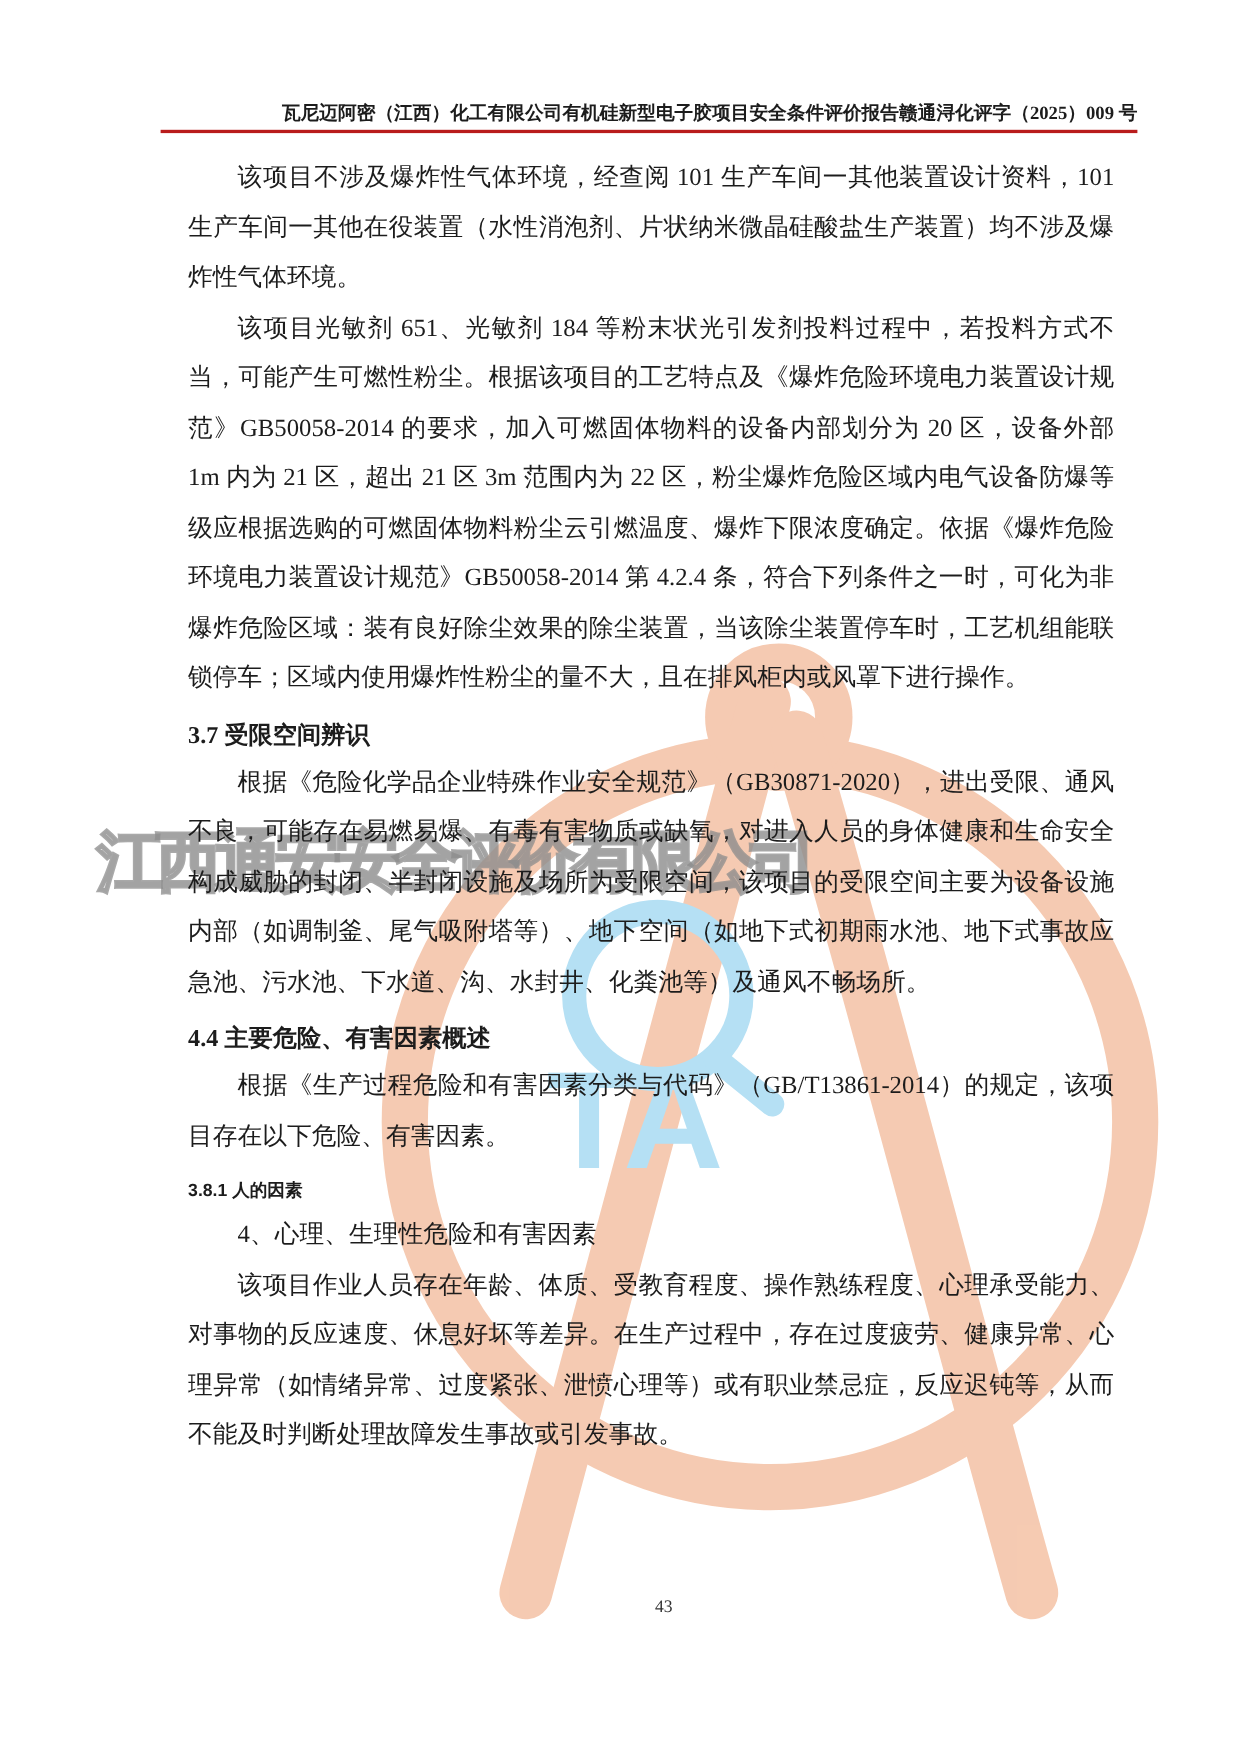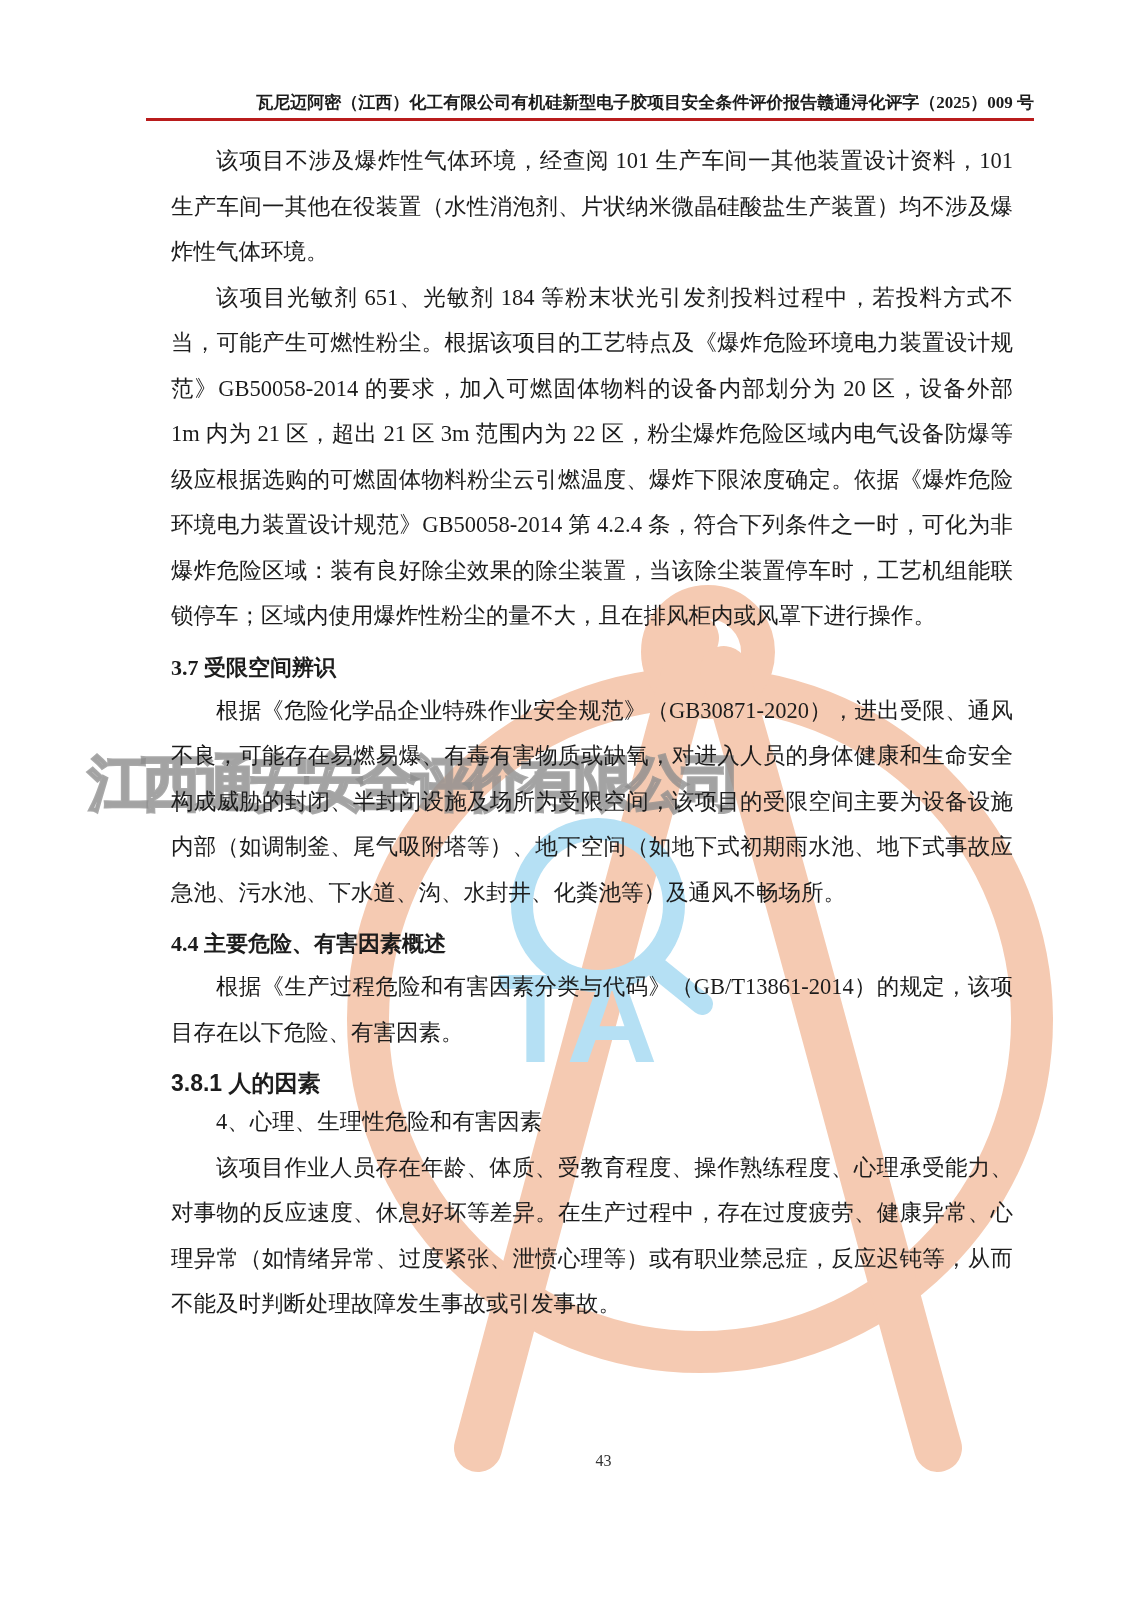--- a/index.html
+++ b/index.html
@@ -40,21 +40,21 @@
     text-align:justify;
   }
   .doc-body p.no-indent{text-indent:2em;}
   h2.sec{
     margin:10px 0 1px 0;
     font-size:22px;line-height:38px;font-weight:bold;
     font-family:"Liberation Serif","DejaVu Serif",serif;
   }
   h3.subsec{
     margin:12px 0 0 0;
-    font-size:23px;line-height:32px;font-weight:bold;
+    font-size:16px;line-height:32px;font-weight:bold;
     font-family:"Liberation Sans","DejaVu Sans",sans-serif;
   }
   
   .doc-footer{
     position:absolute;z-index:1;left:0;top:1452px;width:100%;
     text-align:center;font-size:16px;color:#333;padding-left:38px;
   }
 </style>
 </head>
 <body>

